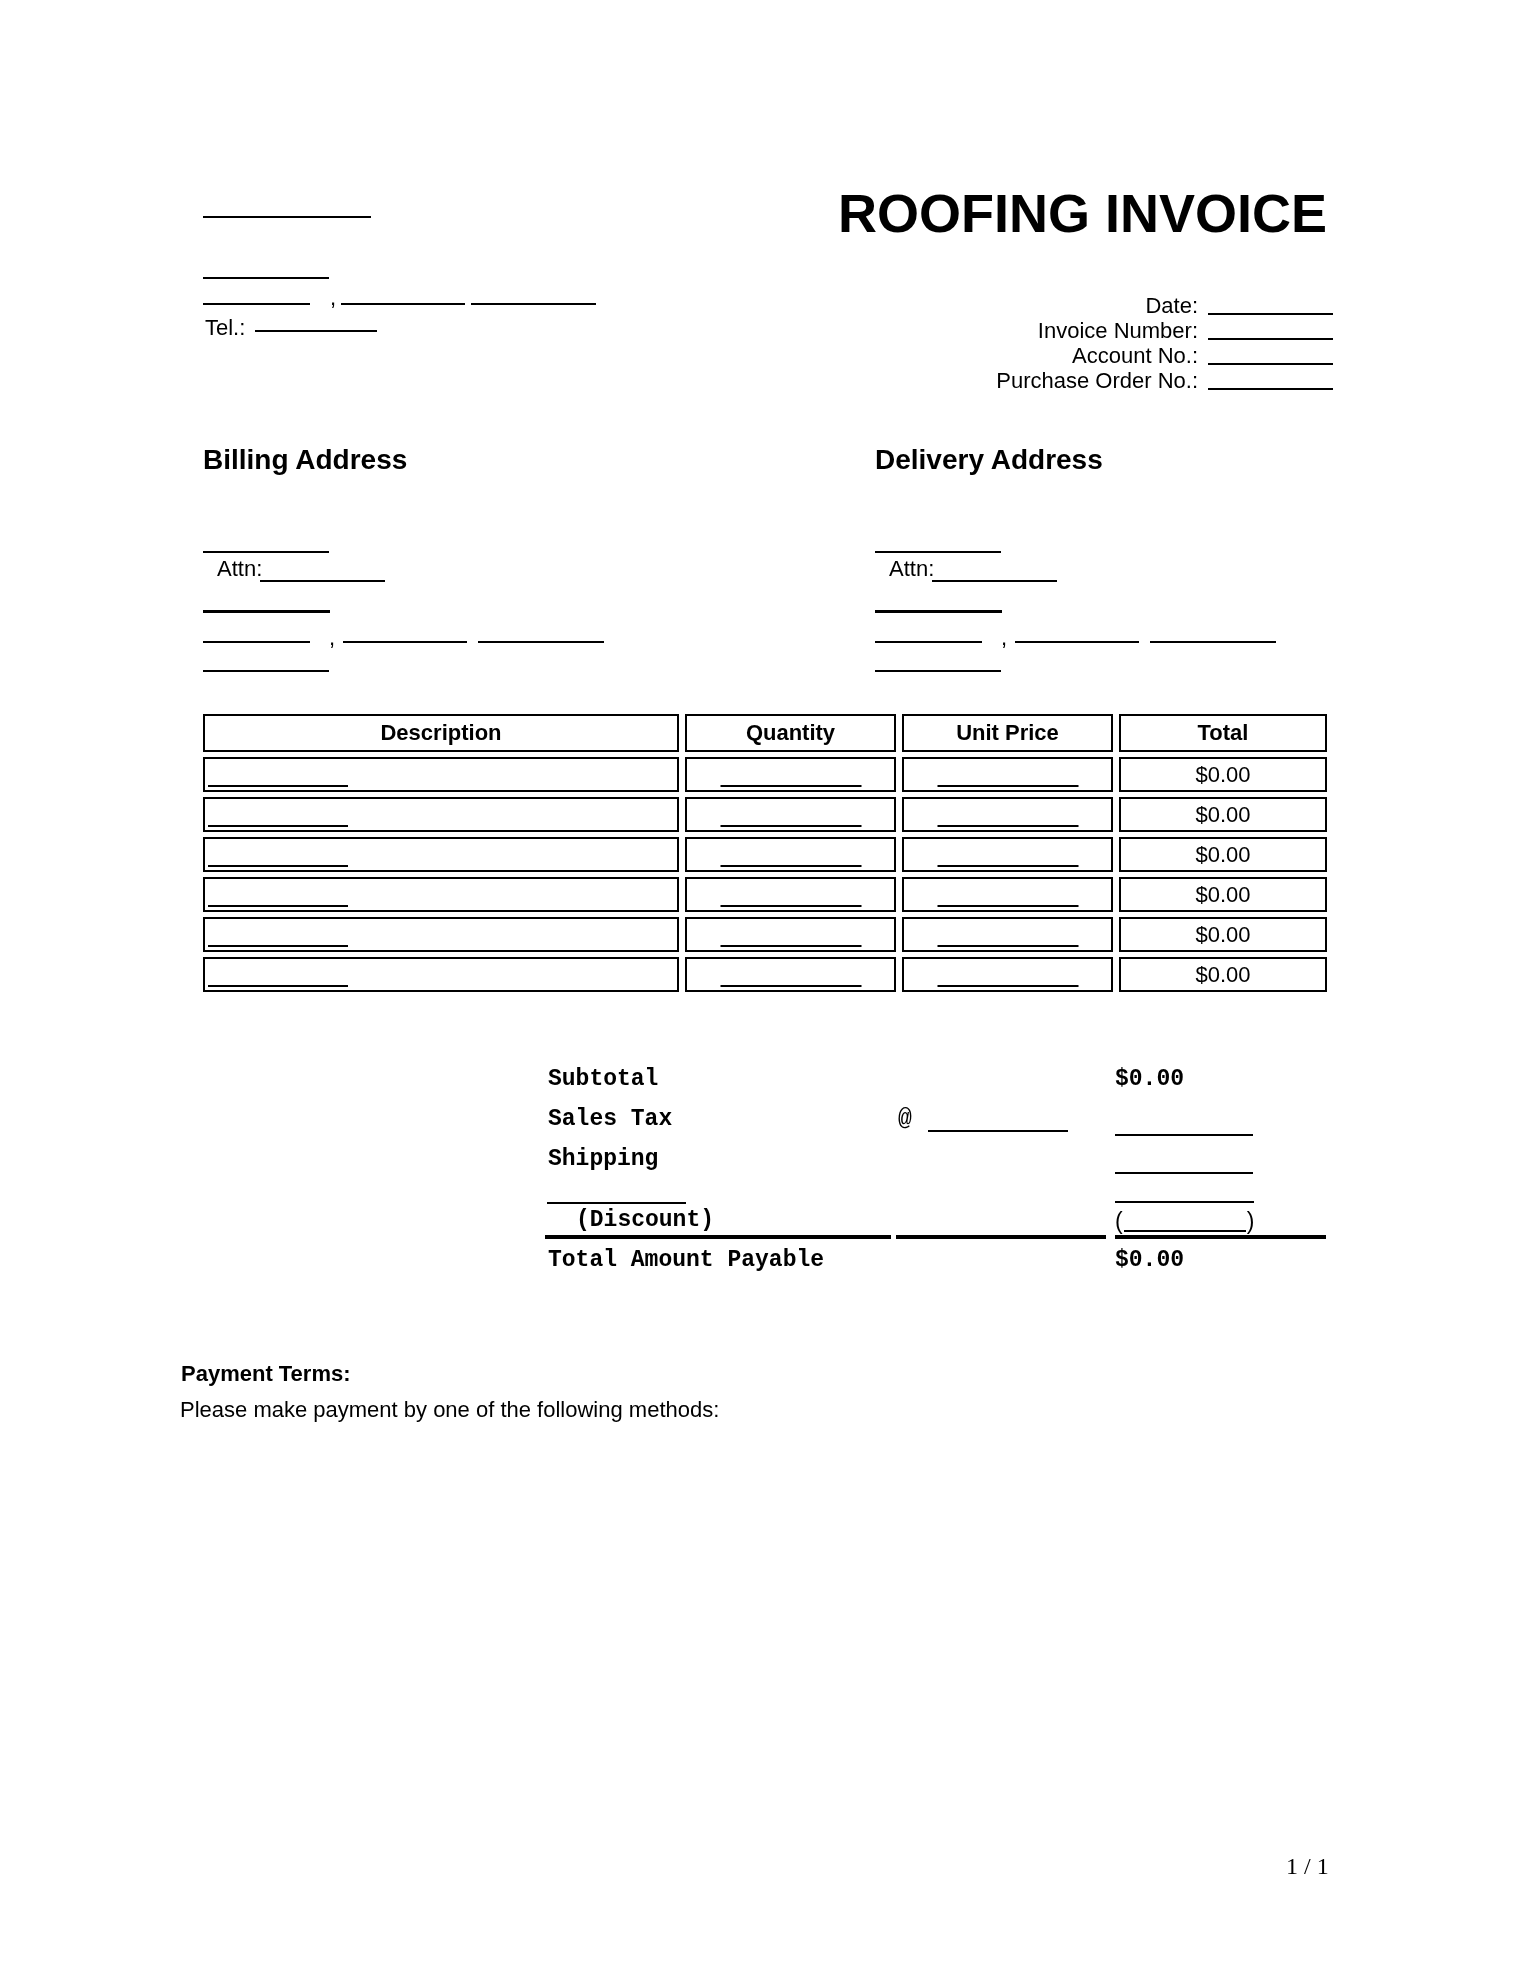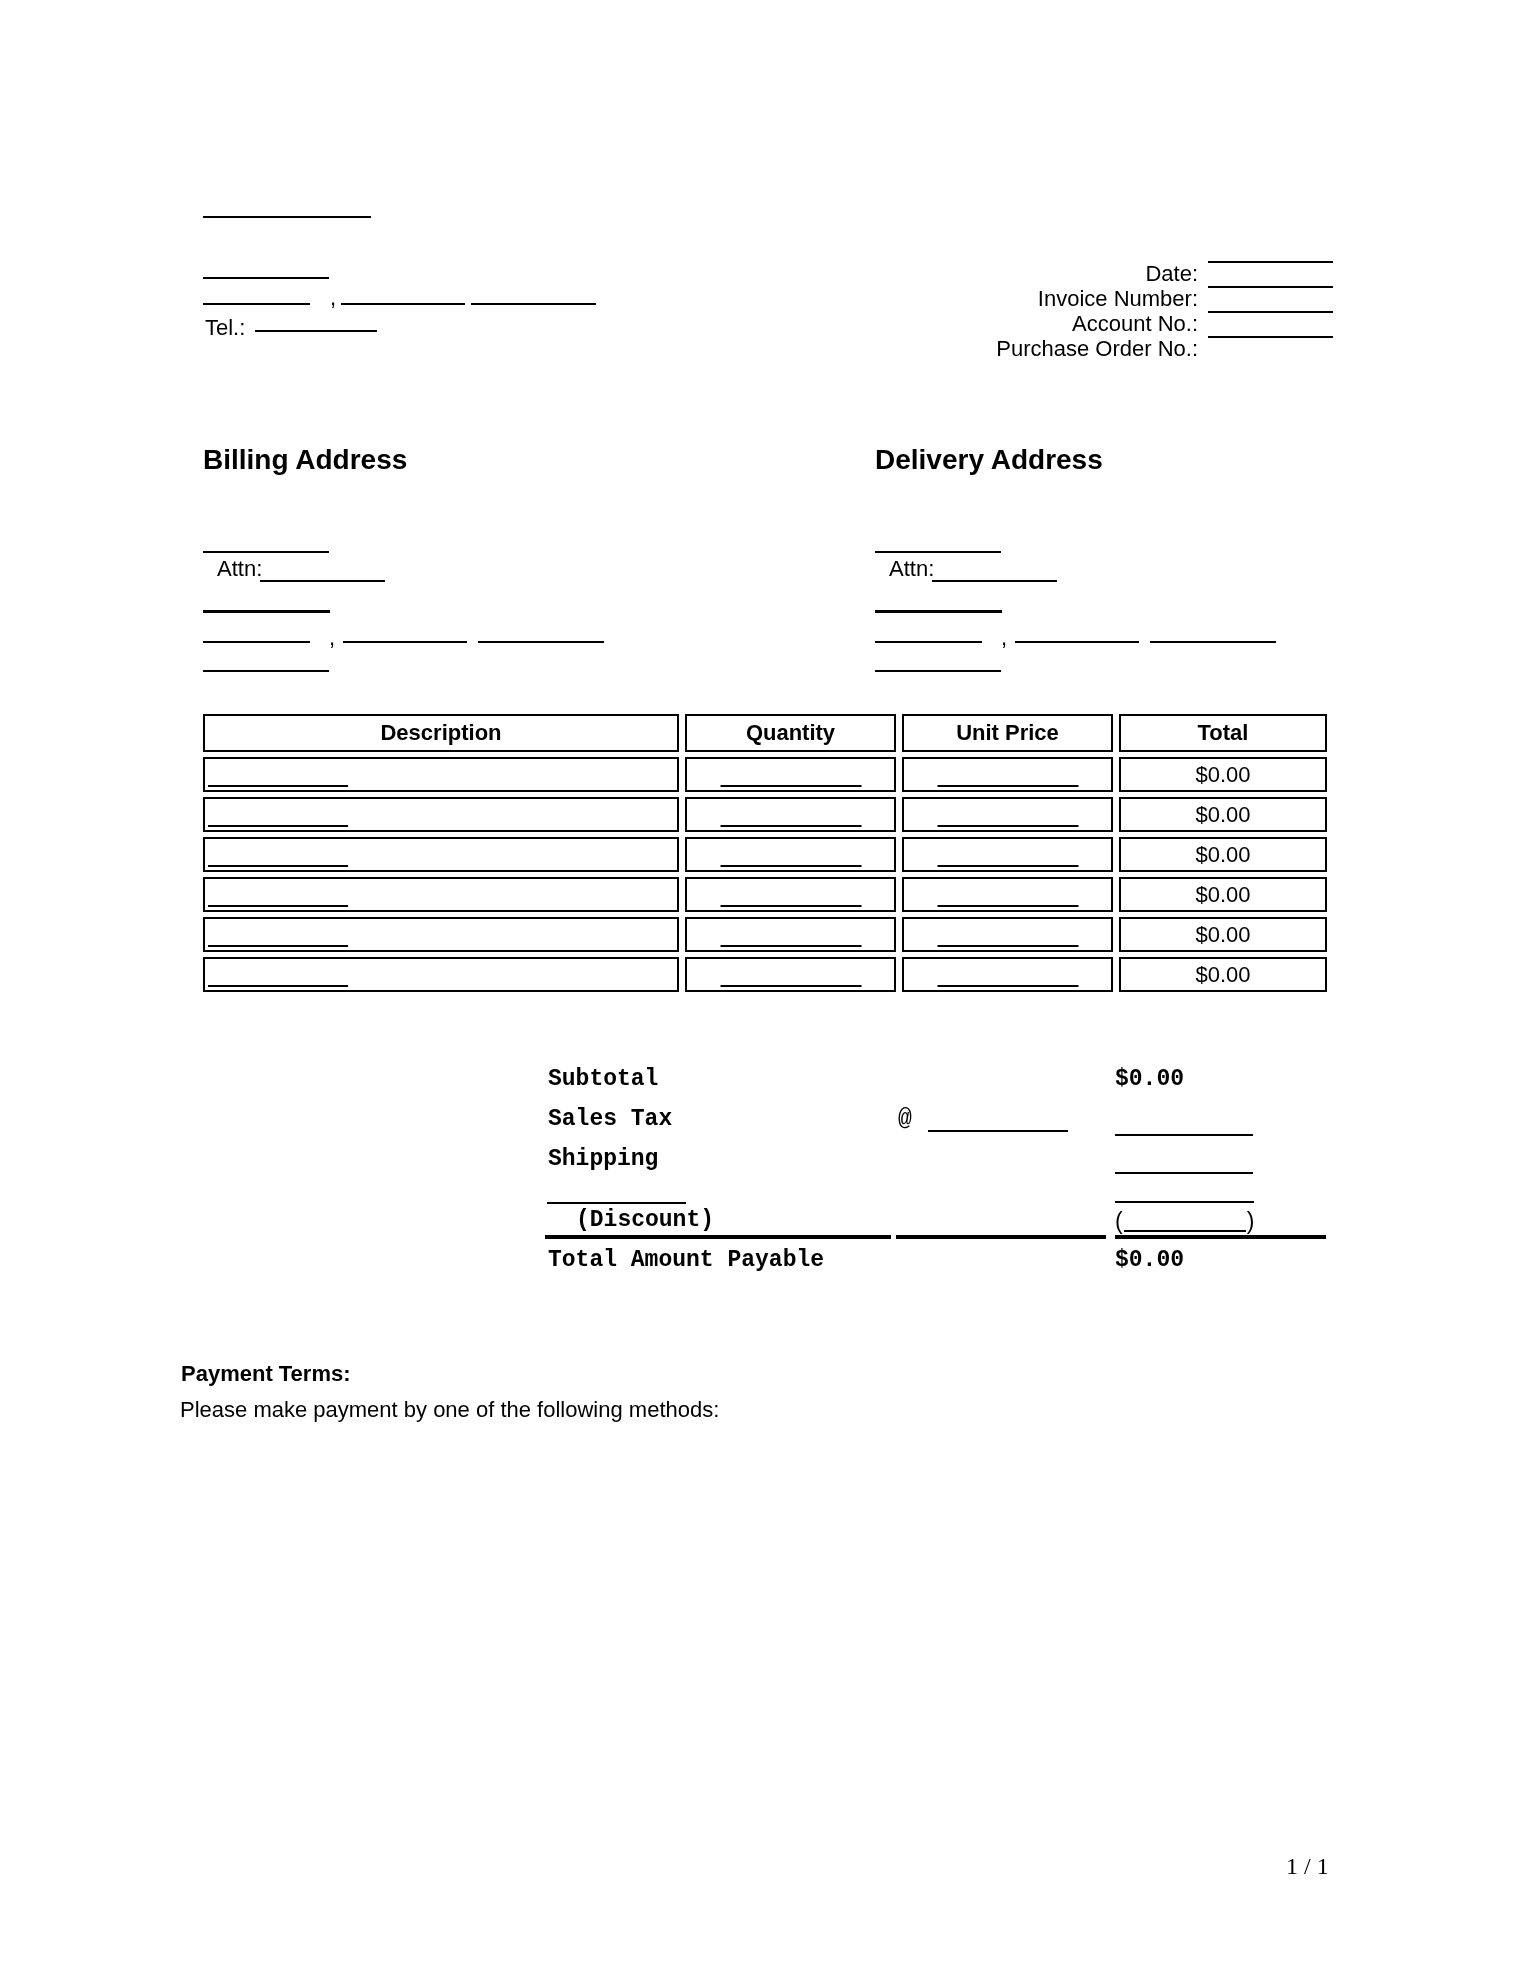--- a/index.html
+++ b/index.html
@@ -11,21 +11,21 @@
   .b { font-weight:bold; }
   .t22 { font-size:22px; }
   .t23 { font-size:23px;font-family:Liberation Mono, monospace; }
   .t28 { font-size:28px; }
   .fill-line { position:absolute; background:#000; height:2px; }
 
   
   .title { position:absolute; top:186px; right:203px; font-size:54px; font-weight:bold; line-height:1; letter-spacing:0px; }
 
   
-  .hrow { position:absolute; right:197px; display:flex; align-items:flex-start; height:26px; }
+  .hrow { position:absolute; right:197px; display:flex; align-items:flex-end; height:26px;margin-top:32px; }
   .hrow .lbl { font-size:22px; line-height:26px; }
   .hrow .fill { width:125px; height:2px; background:#000; margin:0 0 4px 10px; }
 
   
   .addr { position:absolute; top:443px; width:480px; height:240px; }
   .addr .heading { position:absolute; left:0; top:0; }
   .addr .l1   { top:108px; left:0; width:126px; }
   .addr .attn { position:absolute; top:113px; left:14px; }
   .addr .attn-line { top:137px; left:57px; width:125px; }
   .addr .l2   { top:167px; left:0; width:127px; height:3px; }
@@ -71,20 +71,21 @@
   <div class="fill-line" style="left:203px; top:277px; width:126px;"></div>
 
   <div class="fill-line" style="left:203px; top:303px; width:107px;"></div>
   <span class="txt t22" style="left:330px; top:285px;">,</span>
   <div class="fill-line" style="left:341px; top:303px; width:124px;"></div>
   <div class="fill-line" style="left:471px; top:303px; width:125px;"></div>
 
   <span class="txt t22" style="left:205px; top:307px;margin-top:8px;">Tel.:</span>
   <div class="fill-line" style="left:255px; top:330px; width:122px;"></div>
 
+  <div class="title">ROOFING INVOICE</div>
 
   <div class="hrow" style="top:261px;">
     <span class="lbl">Date:</span>
     <span class="fill th3"></span>
   </div>
   <div class="hrow" style="top:286px;">
     <span class="lbl">Invoice Number:</span>
     <span class="fill"></span>
   </div>
   <div class="hrow" style="top:311px;">

